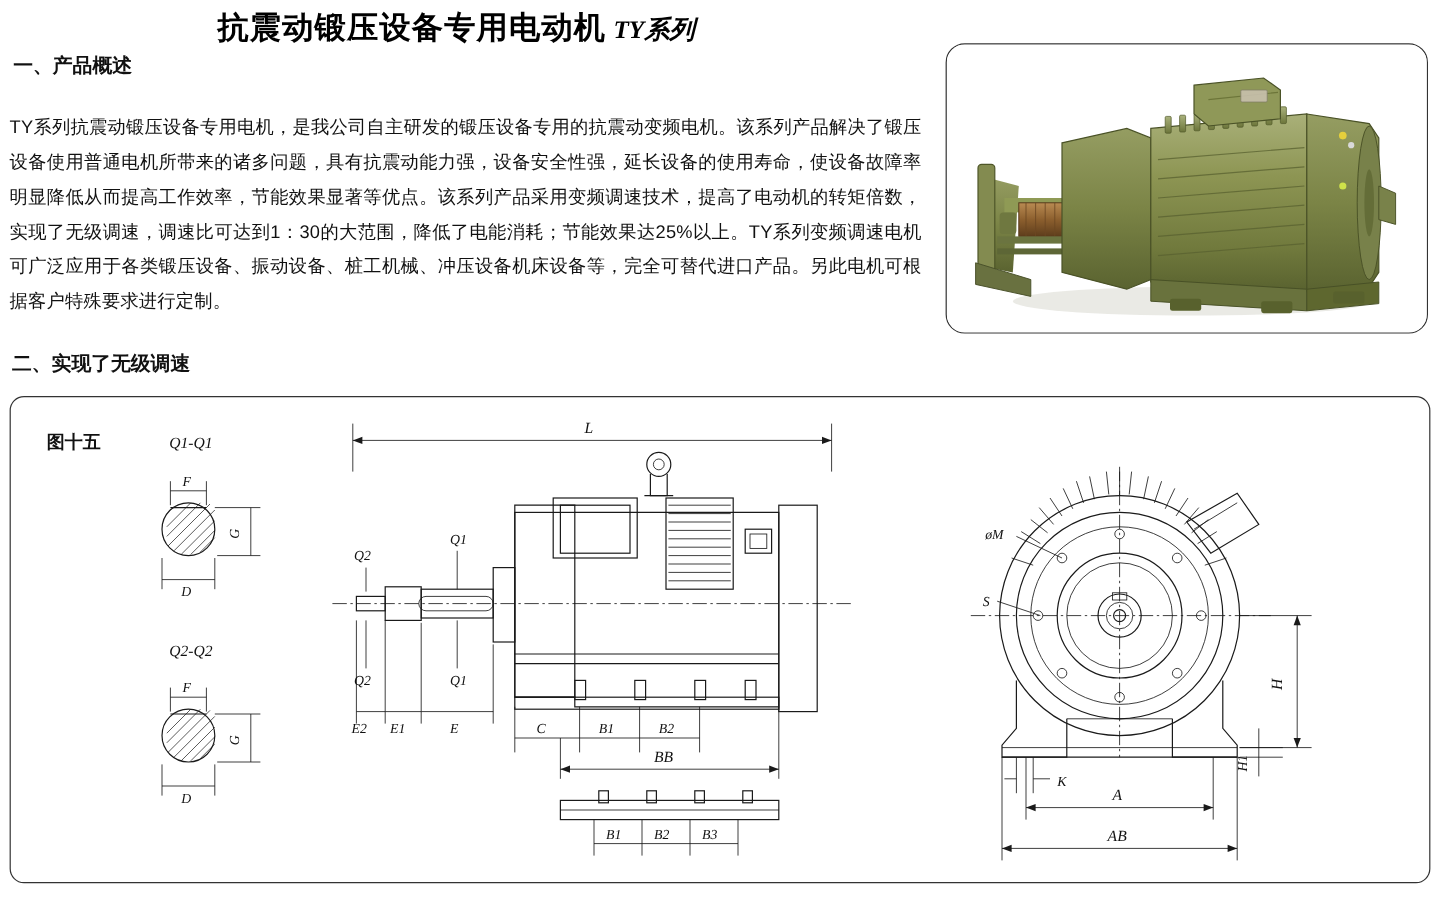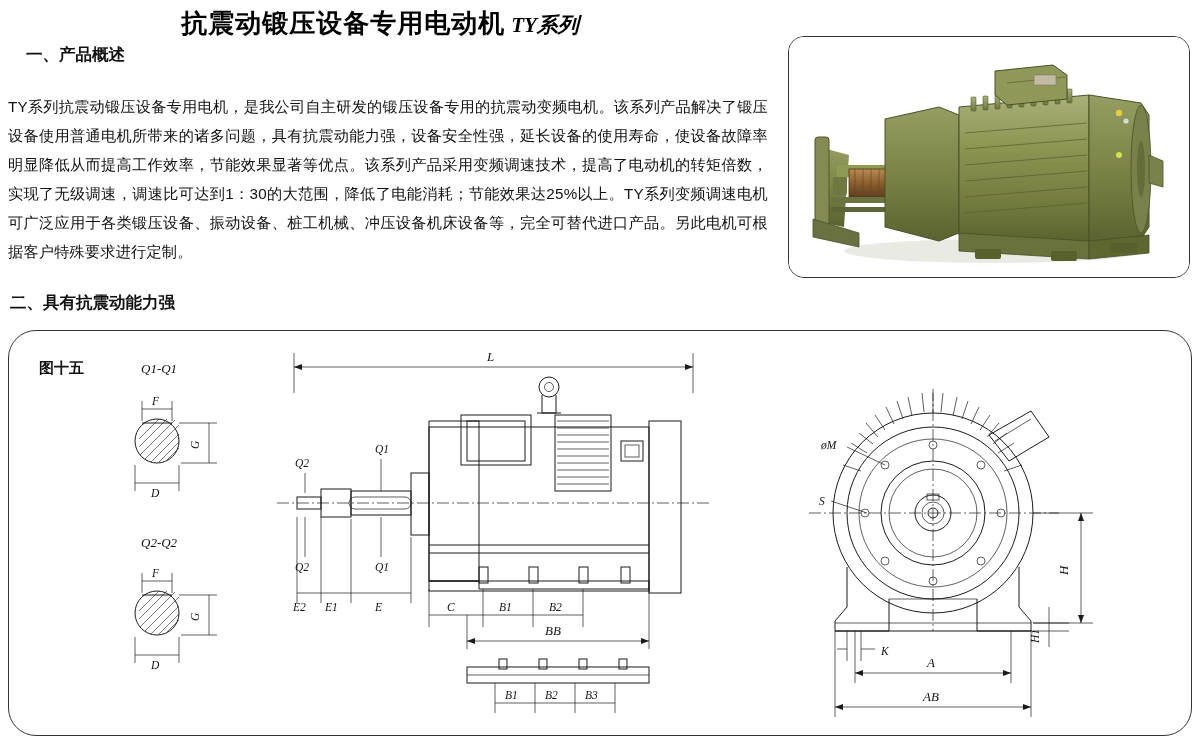--- a/index.html
+++ b/index.html
@@ -47,21 +47,21 @@
   }
 
   
   .section-head {
     position: absolute;
     font-size: 16.5px;
     font-weight: bold;
     color: #111;
     white-space: nowrap;
   }
-  #sec1 { left: 26px; top: 44px; }
+  #sec1 { left: 11px; top: 44px; }
   #sec2 { left: 10px; top: 292px; }
 
   
   .body-text {
     position: absolute;
     left: 8px;
     top: 68px;
     width: 760px;
     font-size: 15.2px;
     line-height: 29px;
@@ -89,21 +89,21 @@
   }
 
   
   .draw-card {
     position: absolute;
     left: 8px;
     top: 330px;
     width: 1182px;
     height: 404px;
     border: 1px solid #333;
-    border-radius: 28px;
+    border-radius: 12px;
     background: #fff;
     overflow: hidden;
   }
   .fig-label {
     position: absolute;
     left: 30px;
     top: 28px;
     font-size: 15px;
     font-weight: bold;
     color: #111;
@@ -133,21 +133,21 @@
 <div class="page">
 
   <div class="title-row">
     <span class="title-main">抗震动锻压设备专用电动机</span><span class="title-series">TY系列</span>
   </div>
 
   <div class="section-head" id="sec1">一、产品概述</div>
 
   <div class="body-text">TY系列抗震动锻压设备专用电机，是我公司自主研发的锻压设备专用的抗震动变频电机。该系列产品解决了锻压设备使用普通电机所带来的诸多问题，具有抗震动能力强，设备安全性强，延长设备的使用寿命，使设备故障率明显降低从而提高工作效率，节能效果显著等优点。该系列产品采用变频调速技术，提高了电动机的转矩倍数，实现了无级调速，调速比可达到1：30的大范围，降低了电能消耗；节能效果达25%以上。TY系列变频调速电机可广泛应用于各类锻压设备、振动设备、桩工机械、冲压设备机床设备等，完全可替代进口产品。另此电机可根据客户特殊要求进行定制。</div>
 
-  <div class="section-head" id="sec2">二、具有抗震动能力强</div>
+  <div class="section-head" id="sec2">二、实现了无级调速</div>
 
   <div class="photo-card">
     <div class="photo-inner">
       <svg width="400" height="240" viewBox="0 0 400 240">
         <defs>
           <linearGradient id="bodyg" x1="0" y1="0" x2="0" y2="1">
             <stop offset="0%" stop-color="#a9b079"></stop>
             <stop offset="35%" stop-color="#8d9553"></stop>
             <stop offset="75%" stop-color="#717a3d"></stop>
             <stop offset="100%" stop-color="#59622f"></stop>

